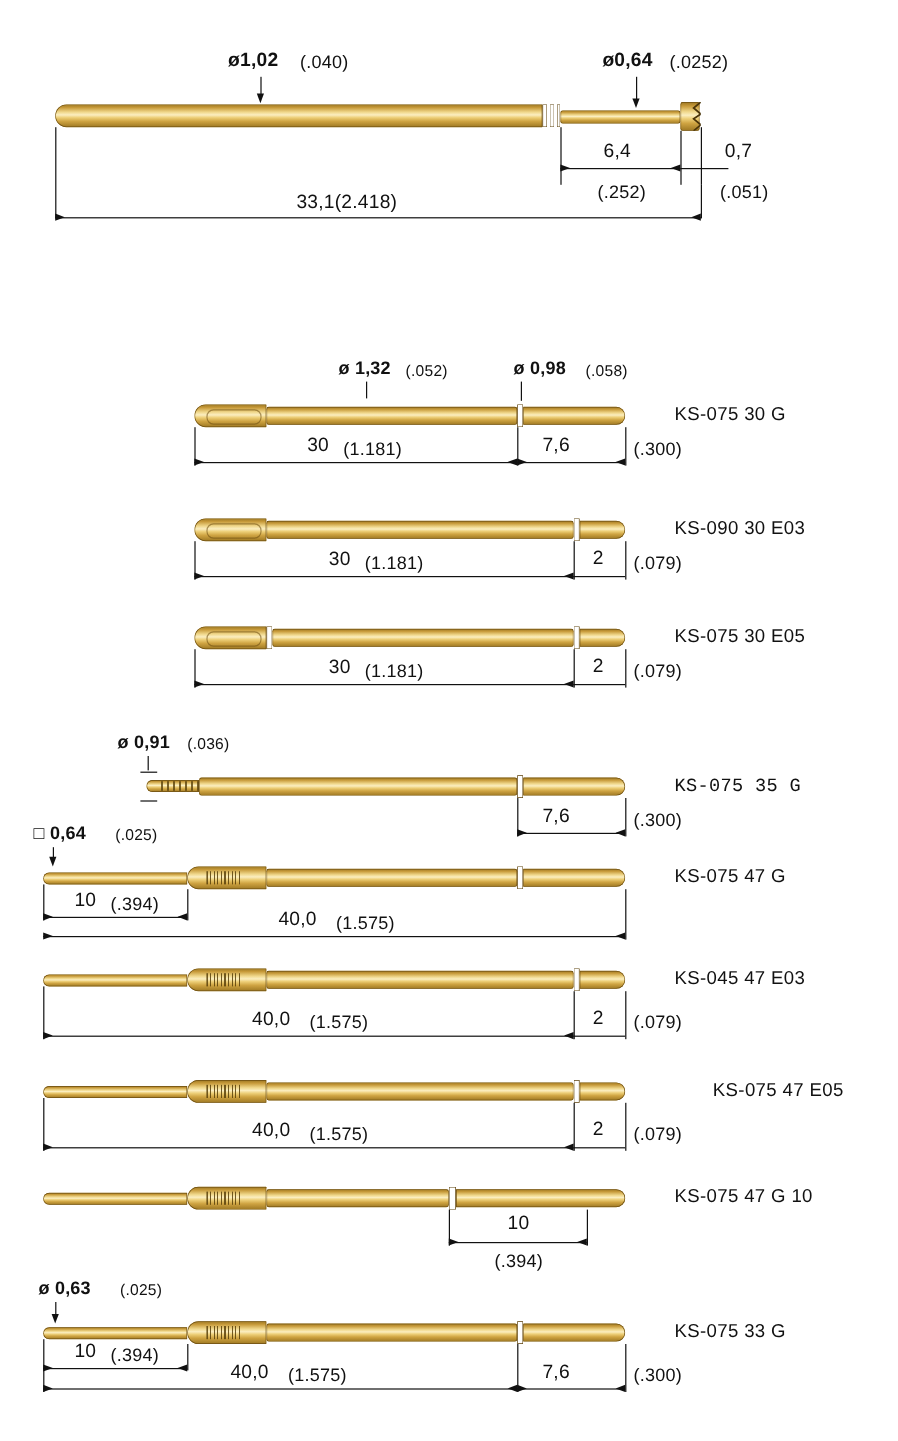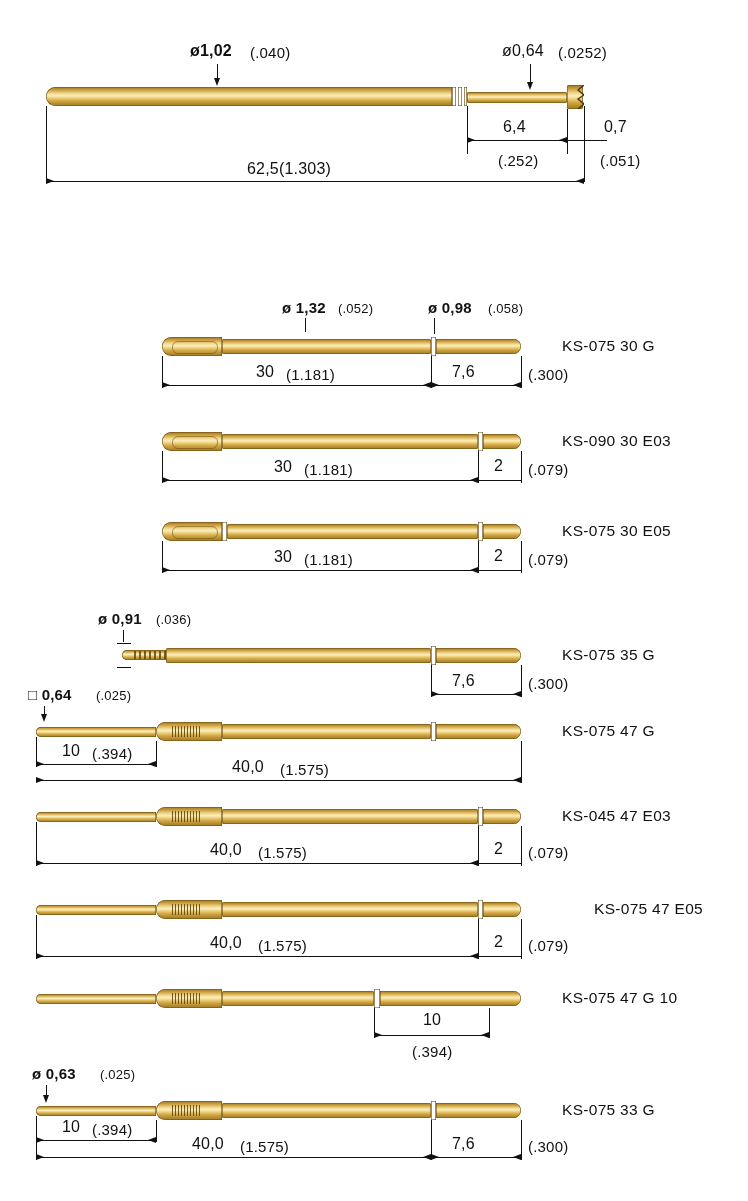--- a/index.html
+++ b/index.html
@@ -52,21 +52,21 @@
     <svg width="11" height="24" viewBox="0 0 11 24">
         <path d="M11,0 L5,5 L11,10 L5,14 L11,19 L5,24" fill="none" stroke="#4a3409" stroke-width="1.4"></path>
       </svg>
   </div>
 
   <div class="lbl big" style="left:190px;top:42px;font-weight:600;">ø1,02</div>
   <div class="lbl" style="left:250px;top:44px;">(.040)</div>
   <div class="leader" style="left:217px;top:64px;height:16px;"></div>
   <div class="arrowD" style="left:213.5px;top:78px;"></div>
 
-  <div class="lbl big" style="left:502px;top:42px;font-weight:400;">ø0,64</div>
+  <div class="lbl big" style="left:502px;top:42px;font-weight:700;">ø0,64</div>
   <div class="lbl" style="left:558px;top:44px;">(.0252)</div>
   <div class="leader" style="left:530px;top:64px;height:20px;"></div>
   <div class="arrowD" style="left:526.5px;top:82px;"></div>
 
   <div class="vline" style="left:467px;top:106px;height:48px;"></div>
   <div class="vline" style="left:567px;top:109px;height:45px;"></div>
   <div class="dline" style="left:467px;top:140px;width:100px;"></div>
   <div class="arrowR" style="left:467px;top:136.8px;"></div>
   <div class="arrowL" style="left:559px;top:136.8px;"></div>
   <div class="lbl big" style="left:503px;top:118px;">6,4</div>
@@ -75,21 +75,21 @@
   <div class="vline" style="left:584px;top:106px;height:48px;"></div>
   <div class="dline" style="left:567px;top:140px;width:40px;"></div>
   <div class="lbl big" style="left:604px;top:118px;">0,7</div>
   <div class="lbl" style="left:600px;top:152px;">(.051)</div>
 
   <div class="vline" style="left:46px;top:106px;height:76px;"></div>
   <div class="dline" style="left:46px;top:181px;width:538px;"></div>
   <div class="vline" style="left:584px;top:154px;height:28px;"></div>
   <div class="arrowR" style="left:46px;top:177.8px;"></div>
   <div class="arrowL" style="left:576px;top:177.8px;"></div>
-  <div class="lbl big" style="left:247px;top:160px;">62,5(1.303)</div>
+  <div class="lbl big" style="left:247px;top:160px;">33,1(2.418)</div>
 
   <div class="pin round-l" style="left:162px;top:337px;width:60px;height:19px;"></div>
   <div class="abs" style="left:172px;top:341px;width:44px;height:11px;border:1px solid #6b4d10;border-radius:6px;background:linear-gradient(to bottom,#b9literal);opacity:.55;"></div>
   <div class="pin" style="left:222px;top:339px;width:209px;height:15px;"></div>
   <div class="band" style="left:431px;top:337px;width:5px;height:19px;"></div>
   <div class="pin round-r" style="left:436px;top:339px;width:85px;height:15px;"></div>
 
   <div class="lbl" style="left:282px;top:299px;font-weight:600;font-size:15px;">ø 1,32</div>
   <div class="lbl small" style="left:338px;top:301px;">(.052)</div>
   <div class="leader" style="left:305px;top:318px;height:14px;"></div>
@@ -163,21 +163,21 @@
   <div class="dline" style="left:117px;top:643px;width:14px;"></div>
   <div class="dline" style="left:117px;top:667px;width:14px;"></div>
 
   <div class="vline" style="left:431px;top:665px;height:32px;"></div>
   <div class="vline" style="left:521px;top:665px;height:32px;"></div>
   <div class="dline" style="left:431px;top:694px;width:90px;"></div>
   <div class="arrowR" style="left:431px;top:690.8px;"></div>
   <div class="arrowL" style="left:513px;top:690.8px;"></div>
   <div class="lbl big" style="left:452px;top:672px;">7,6</div>
   <div class="lbl" style="left:528px;top:675px;">(.300)</div>
-  <div class="name" style="left:562px;top:646px;">KS-075 35 G</div>
+  <div class="name" style="left:562px;top:646px;font-family:Liberation Mono, monospace;">KS-075 35 G</div>
 
   <div class="pin round-l" style="left:36px;top:727px;width:120px;height:10px;"></div>
   <div class="pin round-l" style="left:156px;top:722px;width:66px;height:19px;"></div>
   <div class="knurl" style="left:172px;top:726px;width:28px;height:11px;"></div>
   <div class="pin" style="left:222px;top:724px;width:209px;height:15px;"></div>
   <div class="band" style="left:431px;top:722px;width:5px;height:19px;"></div>
   <div class="pin round-r" style="left:436px;top:724px;width:85px;height:15px;"></div>
 
   <div class="lbl" style="left:28px;top:686px;font-weight:600;">□ 0,64</div>
   <div class="lbl small" style="left:96px;top:688px;">(.025)</div>

